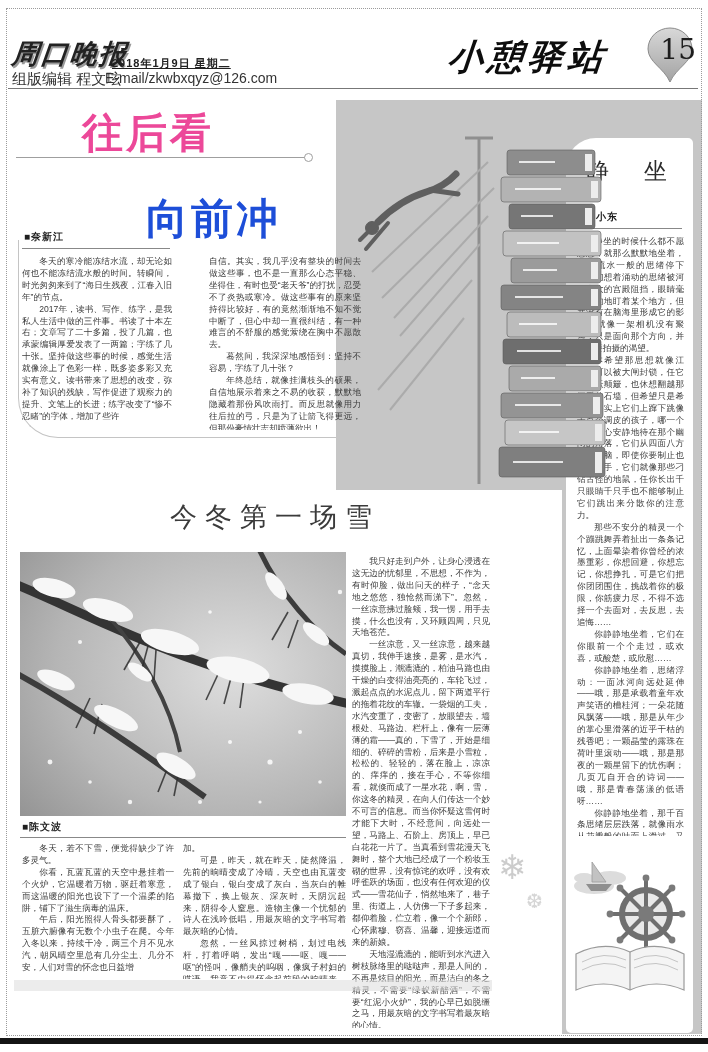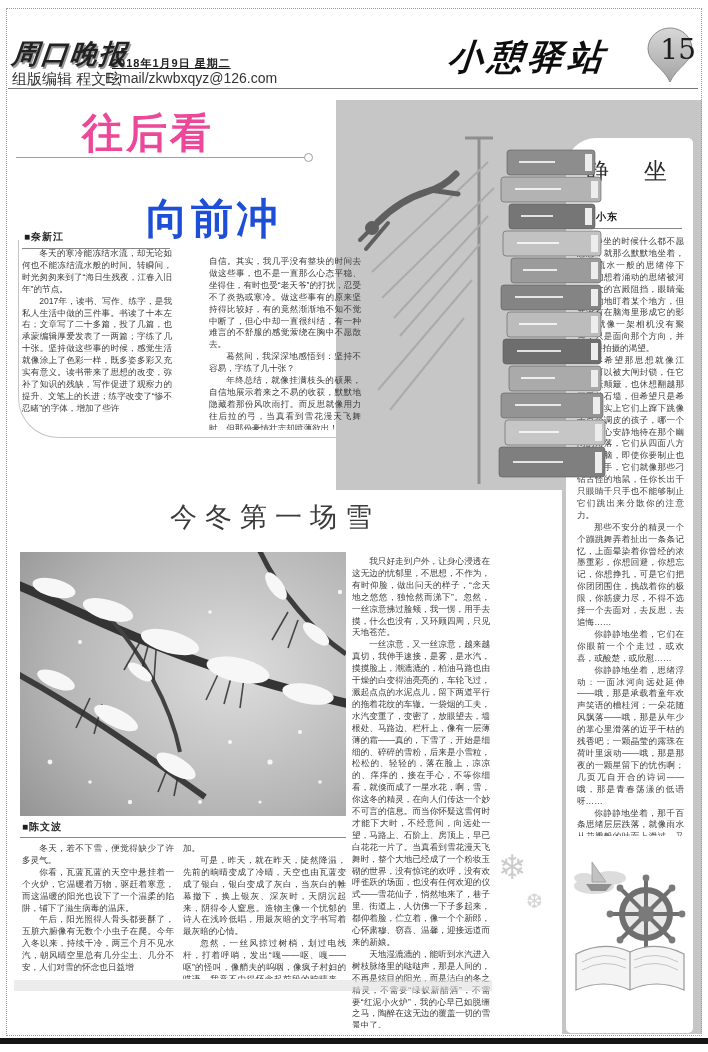--- a/index.html
+++ b/index.html
@@ -33,21 +33,21 @@
   .t-rule{left:16px;top:157px;width:290px;height:1px;background:#9f9f9f;}
   .t-rule-dot{left:304px;top:153px;width:7px;height:7px;border:1px solid #9f9f9f;border-radius:50%;background:#fff;}
   .author{font-size:10px;font-weight:bold;color:#1f1f1f;letter-spacing:1px;}
   .a1-author{left:24px;top:230px;}
   .a1-author-rule{left:22px;top:248px;width:148px;height:1px;background:#888;}
   .bracket{left:18px;top:240px;width:317px;height:197px;border-left:1px solid #c4c4c4;
            border-bottom:1px solid #c4c4c4;border-bottom-left-radius:40px;}
   .col{font-size:8.6px;line-height:11.9px;text-align:justify;color:#3c3c3c;overflow:hidden;}
   .col p{margin:0;text-indent:2em;}
   .col p.cont{text-indent:0;}
-  .a1-col1{left:22px;top:248px;width:150px;height:174px;}
+  .a1-col1{left:22px;top:256px;width:150px;height:174px;}
   .a1-col2{left:197px;top:256px;width:152px;height:174px;margin-left:12px;}
   
   .t-snow{left:170px;top:499px;width:320px;text-align:left;font-family:"DejaVu Serif",serif;
           font-size:27px;font-weight:500;letter-spacing:8px;color:#3b3b3b;}
   .photo{left:20px;top:552px;width:326px;height:264px;overflow:hidden;}
   .a2-author{left:22px;top:820px;}
   .a2-author-rule{left:20px;top:837px;width:326px;height:1px;background:#888;}
   .a2-colA{left:22px;top:843px;width:152px;height:136px;}
   .a2-colB{left:183px;top:843px;width:163px;height:136px;}
   .a2-colC{left:352px;top:556px;width:138px;height:472px;}
@@ -100,21 +100,21 @@
   <div class="abs author a1-author">■奈新江</div>
   <div class="abs a1-author-rule"></div>
   <div class="abs bracket"></div>
   <div class="abs col a1-col1">
     <p>冬天的寒冷能冻结水流，却无论如何也不能冻结流水般的时间。转瞬间，时光匆匆来到了“海日生残夜，江春入旧年”的节点。</p>
     <p>2017年，读书、写作、练字，是我私人生活中做的三件事。书读了十本左右；文章写了二十多篇，投了几篇，也承蒙编辑厚爱发表了一两篇；字练了几十张。坚持做这些事的时候，感觉生活就像涂上了色彩一样，既多姿多彩又充实有意义。读书带来了思想的改变，弥补了知识的残缺，写作促进了观察力的提升、文笔上的长进；练字改变了“惨不忍睹”的字体，增加了些许</p>
   </div>
   <div class="abs col a1-col2">
     <p class="cont">自信。其实，我几乎没有整块的时间去做这些事，也不是一直那么心态平稳、坐得住，有时也受“老天爷”的打扰，忍受不了炎热或寒冷。做这些事有的原来坚持得比较好，有的竟然渐渐地不知不觉中断了，但心中却一直很纠结，有一种难言的不舒服的感觉萦绕在胸中不愿散去。</p>
     <p>蓦然间，我深深地感悟到：坚持不容易，字练了几十张？</p>
-    <p>年终总结，就像挂满枝头的硕果，自信地展示着来之不易的收获，默默地隐藏着那份风吹雨打。而反思就像用力往后拉的弓，当真看到雪花漫天飞舞时，但那份豪情壮志却喷薄欲出！</p>
+    <p>年终总结，就像挂满枝头的硕果，自信地展示着来之不易的收获，默默地隐藏着那份风吹雨打。而反思就像用力往后拉的弓，只是为了让箭飞得更远，但那份豪情壮志却喷薄欲出！</p>
   </div>
 
   <div class="abs illu" style="left:338px;top:104px;width:162px;height:382px;">
     <svg width="162" height="382" viewBox="0 0 162 382">
       <line x1="141" y1="34" x2="141" y2="380" stroke="#8f8f8f" stroke-width="3"></line>
       <line x1="127" y1="34" x2="155" y2="34" stroke="#8f8f8f" stroke-width="3"></line>
       <g stroke="#ababab" stroke-width="2">
         <line x1="150" y1="58" x2="34" y2="168"></line>
         <line x1="156" y1="84" x2="44" y2="194"></line>
         <line x1="150" y1="112" x2="56" y2="214"></line>
@@ -248,21 +248,21 @@
     <p>午后，阳光照得人骨头都要酥了，五脏六腑像有无数个小虫子在爬。今年入冬以来，持续干冷，两三个月不见水汽，朝风晴空里总有几分尘土、几分不安，人们对雪的怀念也日益增</p>
   </div>
   <div class="abs col a2-colB">
     <p class="cont">加。</p>
     <p>可是，昨天，就在昨天，陡然降温，先前的晌晴变成了冷晴，天空也由瓦蓝变成了银白，银白变成了灰白，当灰白的帷幕撤下，换上银灰、深灰时，天阴沉起来，阴得令人窒息。造物主像一个忧郁的诗人在浅吟低唱，用最灰暗的文字书写着最灰暗的心情。</p>
     <p>忽然，一丝风掠过树梢，划过电线杆，打着呼哨，发出“嘎——呕、嘎——呕”的怪叫，像艄夫的呜咽，像疯子村妇的呓语，我竟不由得怀念起前段的晌晴来，哪怕那晌晴里暗藏着“阴谋”。</p>
   </div>
   <div class="abs col a2-colC">
     <p>我只好走到户外，让身心浸透在这无边的忧郁里，不思想，不作为，有时仰脸，做出问天的样子，“念天地之悠悠，独怆然而涕下”。忽然，一丝凉意拂过脸颊，我一愣，用手去摸，什么也没有，又环顾四周，只见天地苍茫。</p>
     <p>一丝凉意，又一丝凉意，越来越真切，我伸手速接，是雾，是水汽，摸摸脸上，潮漉漉的，柏油马路也由干燥的白变得油亮亮的，车轮飞过，溅起点点的水泥点儿，留下两道平行的拖着花纹的车辙。一袋烟的工夫，水汽变重了，变密了，放眼望去，墙根处、马路边、栏杆上，像有一层薄薄的霜——真的，下雪了，开始是细细的、碎碎的雪粉，后来是小雪粒，松松的、轻轻的，落在脸上，凉凉的、痒痒的，接在手心，不等你细看，就倏而成了一星水花，啊，雪，你这冬的精灵，在向人们传达一个妙不可言的信息。而当你怀疑这雪何时才能下大时，不经意间，向远处一望，马路上、石阶上、房顶上，早已白花花一片了。当真看到雪花漫天飞舞时，整个大地已经成了一个粉妆玉砌的世界，没有惊诧的欢呼，没有欢呼雀跃的场面，也没有任何欢迎的仪式——雪花仙子，悄然地来了，巷子里、街道上，人仿佛一下子多起来，都仰着脸，伫立着，像一个个新郎，心怀肃穆、窃喜、温馨，迎接远道而来的新娘。</p>
-    <p>天地湿漉漉的，能听到水汽进入树枝脉络里的哒哒声，那是人间的，不再是炫目的阳光，而是洁白的冬之精灵，不需要“绿蚁新醅酒”，不需要“红泥小火炉”，我的心早已如脱缰之马，陶醉在这无边的覆盖一切的雪景中了。</p>
+    <p>天地湿漉漉的，能听到水汽进入树枝脉络里的哒哒声，那是人间的，不再是炫目的阳光，而是洁白的冬之精灵，不需要“绿蚁新醅酒”，不需要“红泥小火炉”，我的心早已如脱缰之马，用最灰暗的文字书写着最灰暗的心情。</p>
 
   </div>
 
   <div class="abs snow-decor">
     <span class="f1">❄</span>
     <span class="f2">❆</span>
   </div>
   <div class="abs bottom-band"></div>
 
   <div class="abs sb-box"></div>

